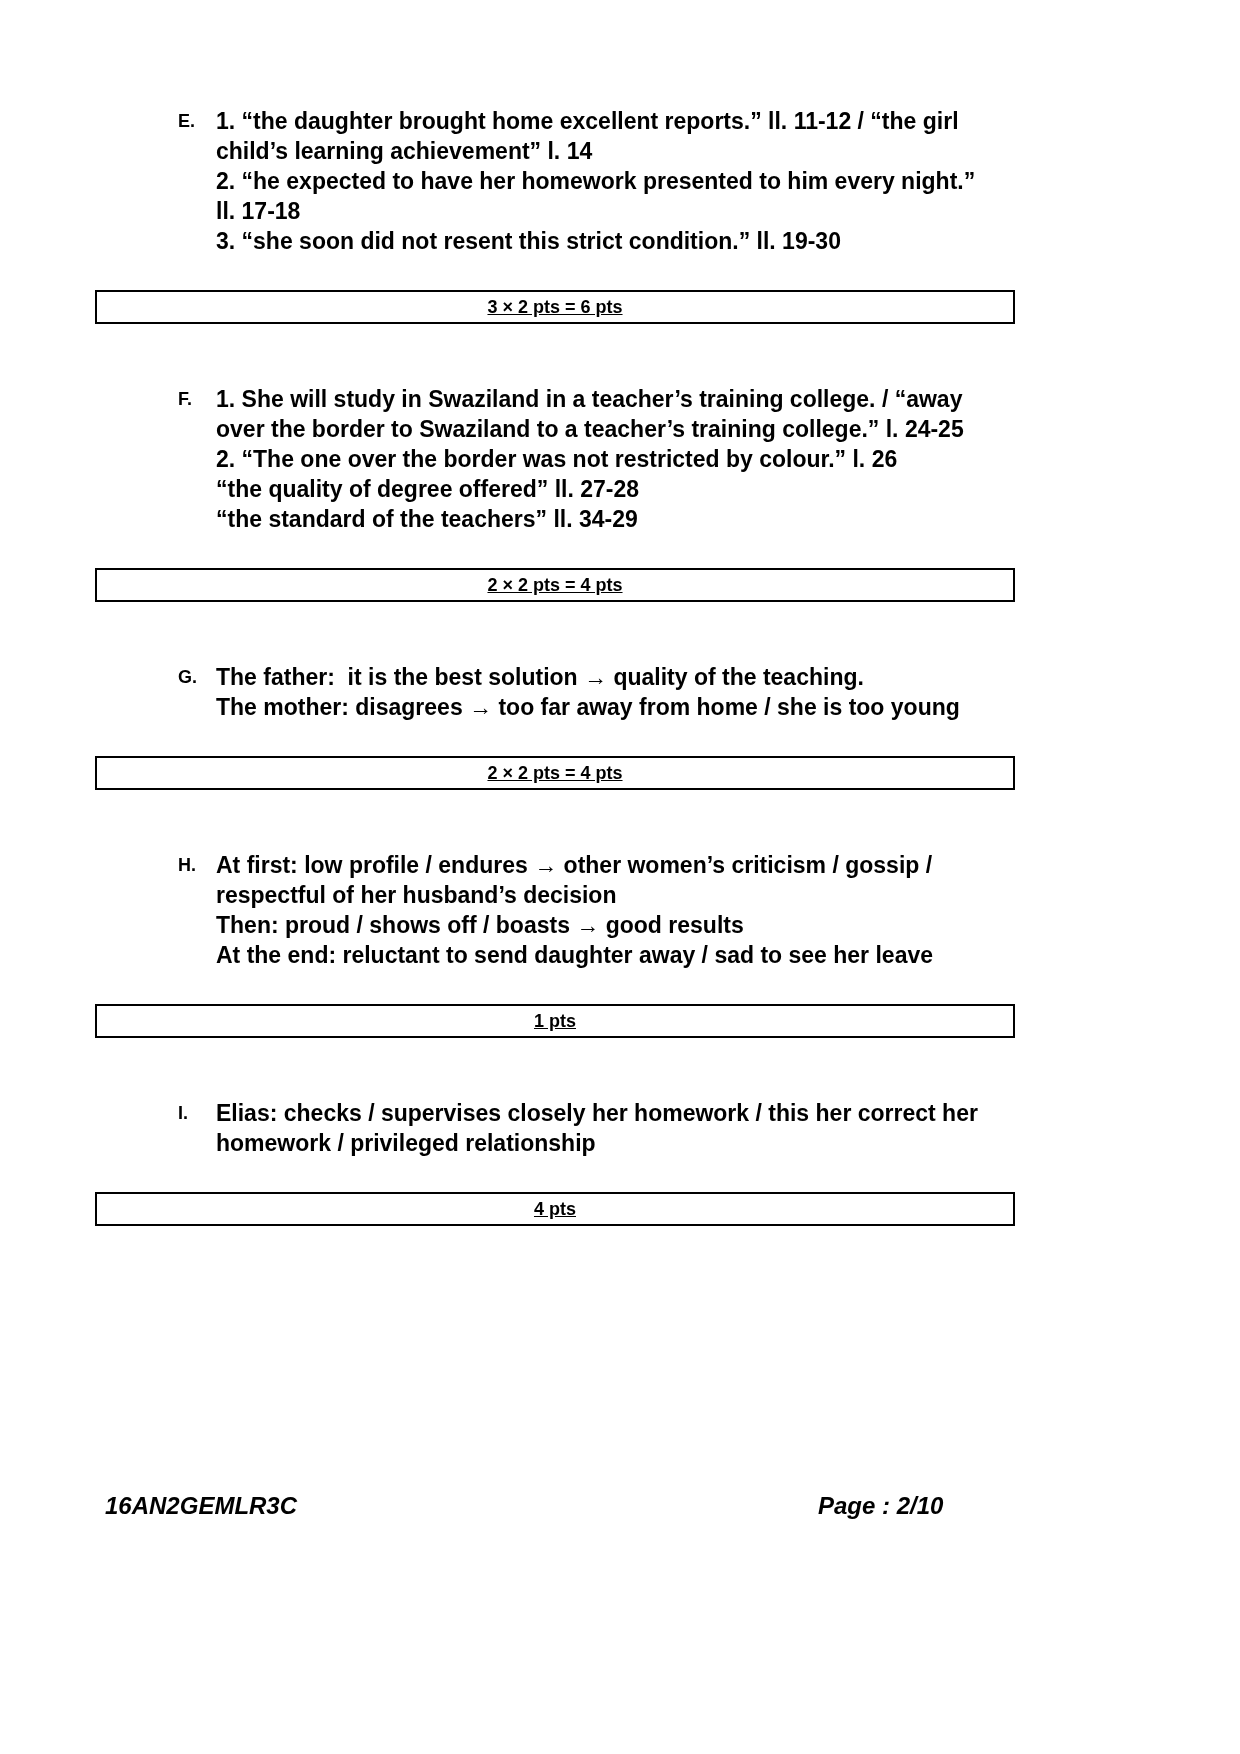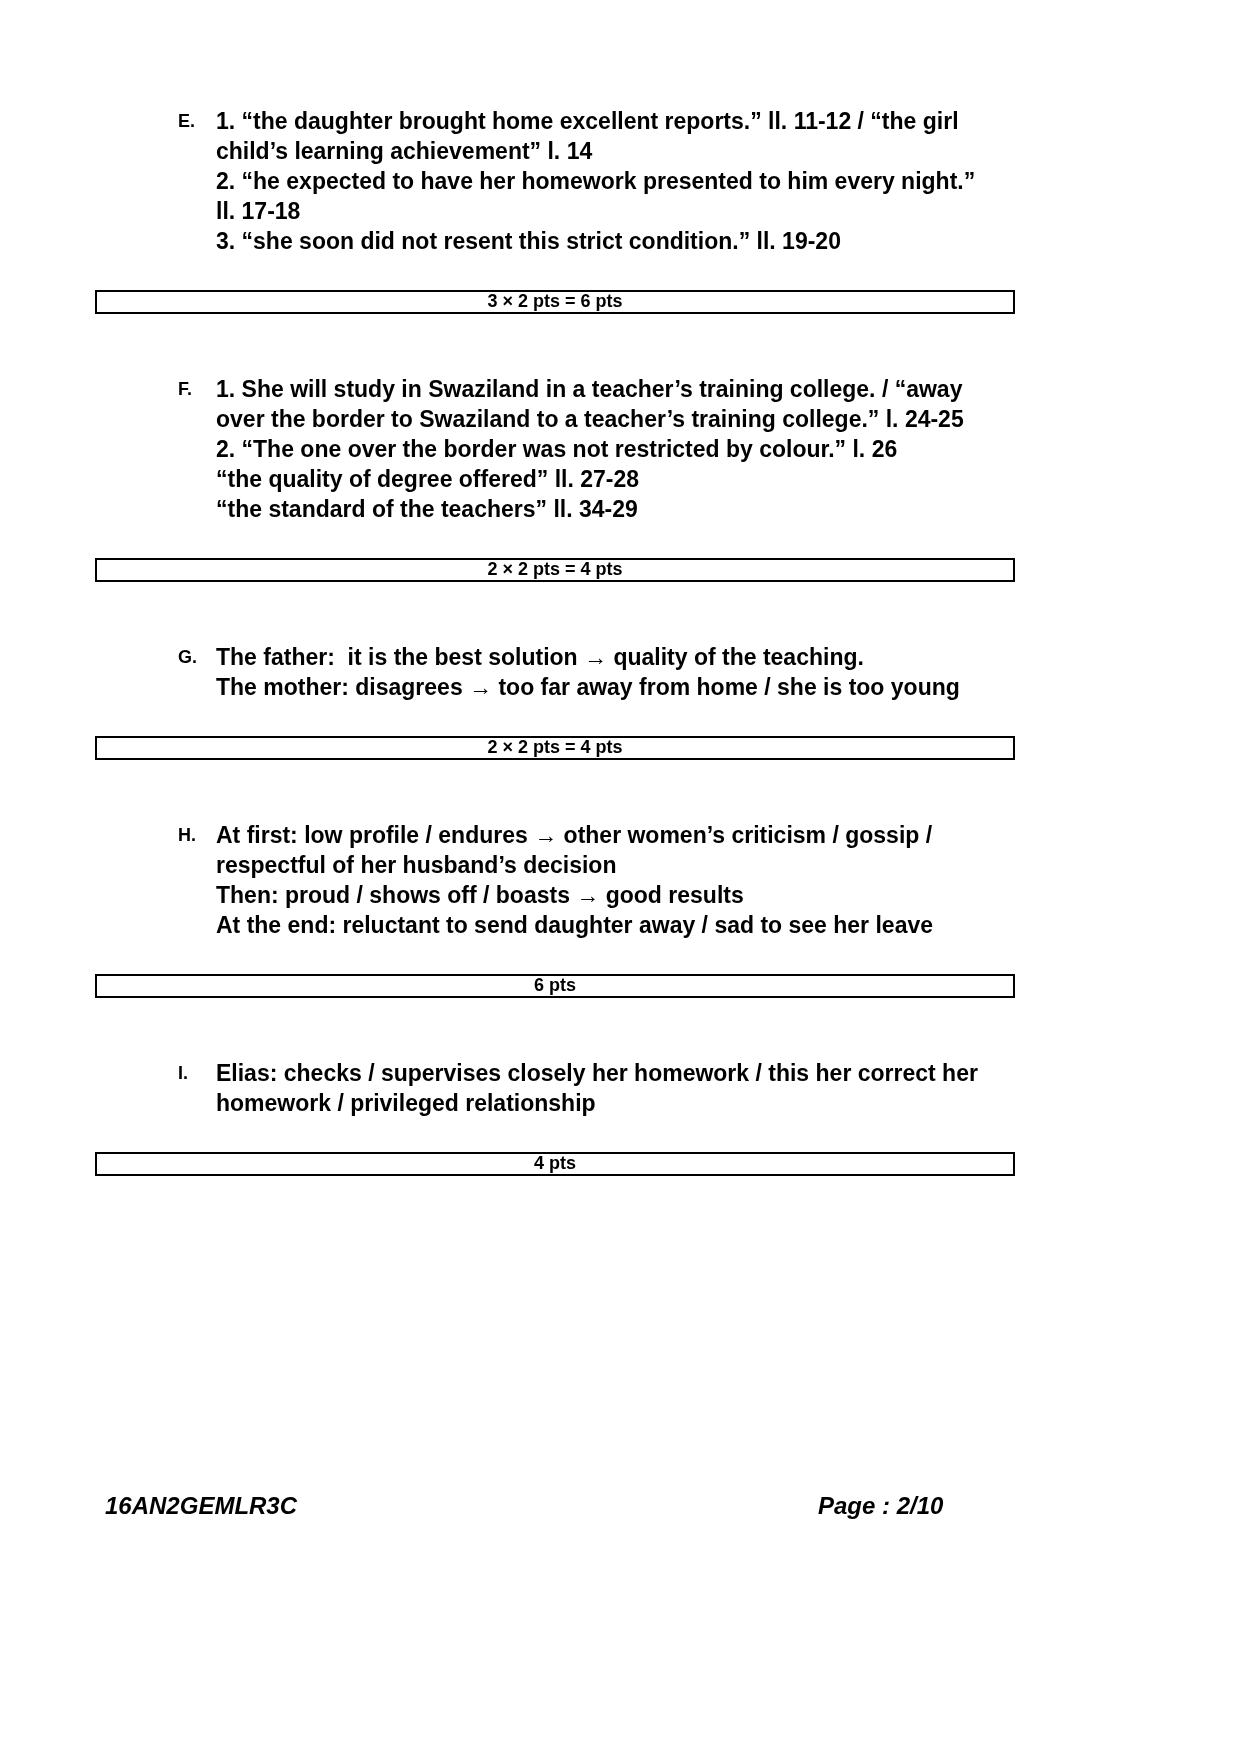--- a/index.html
+++ b/index.html
@@ -40,27 +40,28 @@
   }
   .section-body { flex: 1; }
   .line {
     font-size: 23px;
     line-height: 30px;
     white-space: pre-wrap;
   }
   .pts-box {
     margin-left: 95px;
     width: 920px;
-    height: 24px;
+    height: 34px;
     border: 2px solid #000000;
     background: #ffffff;
     display: flex;
-    align-items: flex-end;
+    align-items: center;
     justify-content: center;
     font-size: 18px;
+    text-decoration: underline;
   }
   .footer {
     position: absolute;
     top: 1492px;
     left: 0;
     width: 1240px;
     height: 30px;
     font-size: 24px;
     font-style: italic;
   }
@@ -79,21 +80,21 @@
 <body>
 
 <div class="page">
   <div class="content">
 
     <div class="section">
       <div class="section-letter">E.</div>
       <div class="section-body">
         <div class="line">1. “the daughter brought home excellent reports.” ll. 11-12 / “the girl child’s learning achievement” l. 14</div>
         <div class="line">2. “he expected to have her homework presented to him every night.” ll. 17-18</div>
-        <div class="line">3. “she soon did not resent this strict condition.” ll. 19-20</div>
+        <div class="line">3. “she soon did not resent this strict condition.” ll. 19-30</div>
       </div>
     </div>
     <div class="pts-box">
       <span>3 × 2 pts = 6 pts</span>
     </div>
 
     <div class="section">
       <div class="section-letter">F.</div>
       <div class="section-body">
         <div class="line">1. She will study in Swaziland in a teacher’s training college. / “away over the border to Swaziland to a teacher’s training college.” l. 24-25</div>
@@ -119,21 +120,21 @@
 
     <div class="section">
       <div class="section-letter">H.</div>
       <div class="section-body">
         <div class="line">At first: low profile / endures → other women’s criticism / gossip / respectful of her husband’s decision</div>
         <div class="line">Then: proud / shows off / boasts → good results</div>
         <div class="line">At the end: reluctant to send daughter away / sad to see her leave</div>
       </div>
     </div>
     <div class="pts-box">
-      <span>6 pts</span>
+      <span>1 pts</span>
     </div>
 
     <div class="section">
       <div class="section-letter">I.</div>
       <div class="section-body">
         <div class="line">Elias: checks / supervises closely her homework / this her correct her homework / privileged relationship</div>
       </div>
     </div>
     <div class="pts-box">
       <span>4 pts</span>

